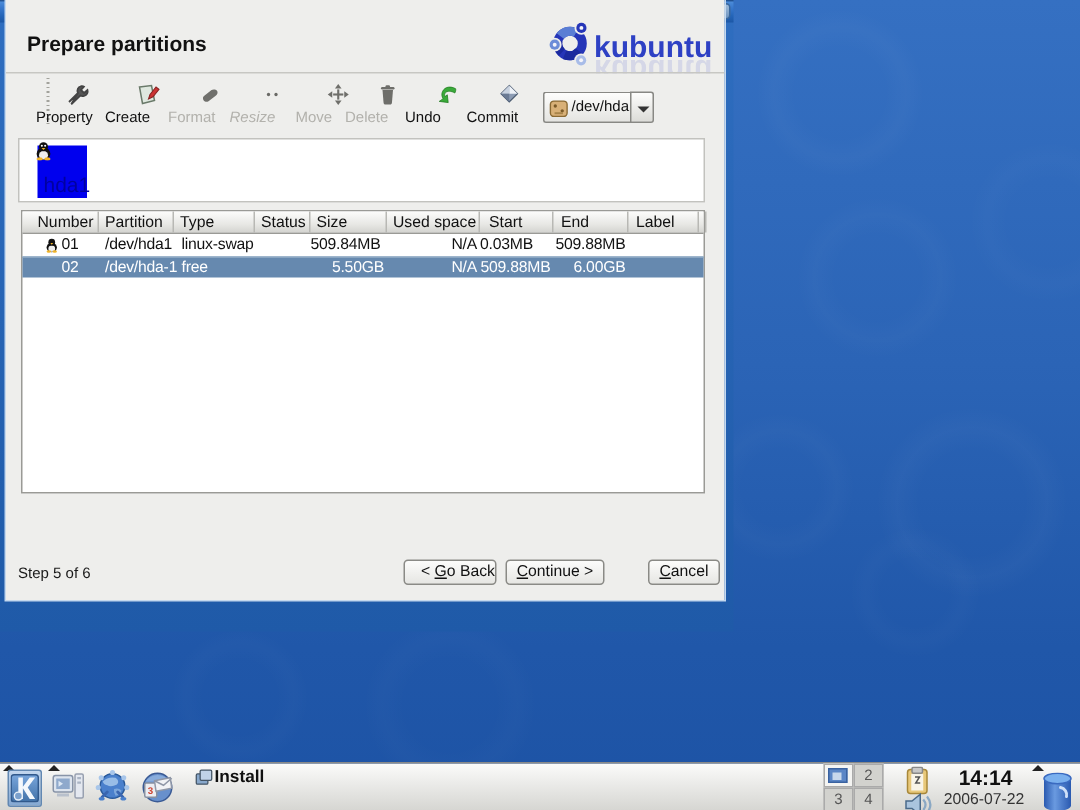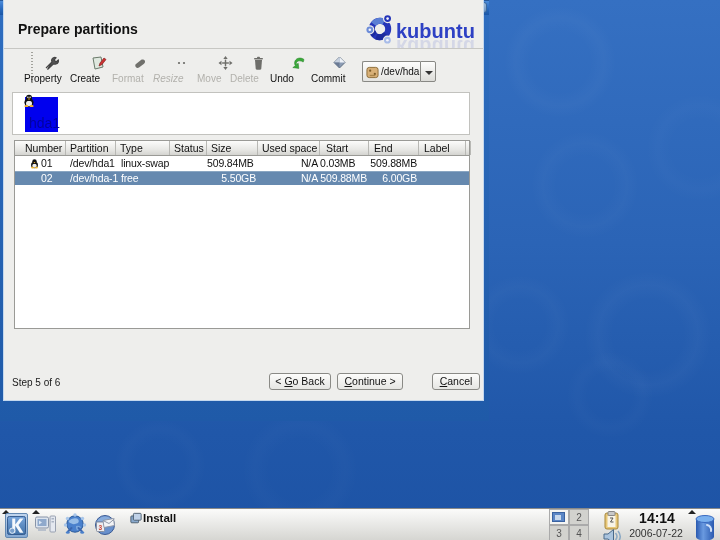--- a/index.html
+++ b/index.html
@@ -262,21 +262,21 @@
           <span style="position:absolute;left:26px;">02</span>
           <span style="position:absolute;left:55px;">/dev/hda-1</span>
           <span style="position:absolute;left:106px;">free</span>
           <span style="position:absolute;left:192px;width:49px;text-align:right;">5.50GB</span>
           <span style="position:absolute;left:243px;width:60px;text-align:right;">N/A</span>
           <span style="position:absolute;left:305px;width:47px;text-align:right;">509.88MB</span>
           <span style="position:absolute;left:354px;width:48px;text-align:right;">6.00GB</span>
         </div>
       </div>
       <div id="step">Step 5 of 6</div>
-      <div class="btn" style="left:265px;width:62px;">&lt; <u>G</u>o Back</div>
+      <div class="btn" style="left:265px;width:62px;text-align:right;">&lt; <u>G</u>o Back</div>
       <div class="btn" style="left:333px;width:66px;"><u>C</u>ontinue &gt;</div>
       <div class="btn" style="left:428px;width:48px;"><u>C</u>ancel</div>
     </div>
   </div>
   <div id="panel">
     <span class="harrow" style="left:2px;"></span>
     <span class="harrow" style="left:32px;"></span>
     <div id="kbtn">
       <svg width="19" height="19" viewBox="0 0 20 20">
           <defs>

